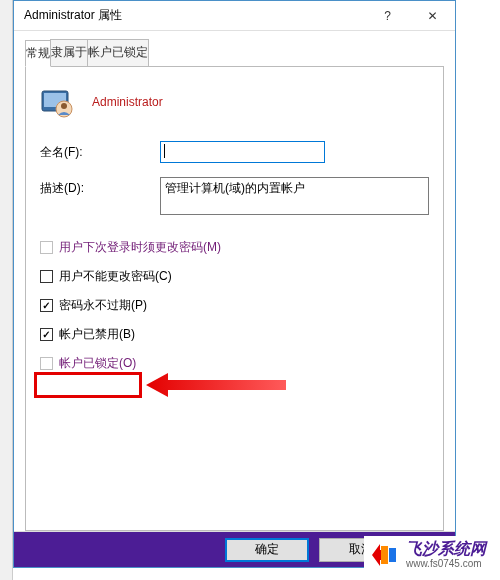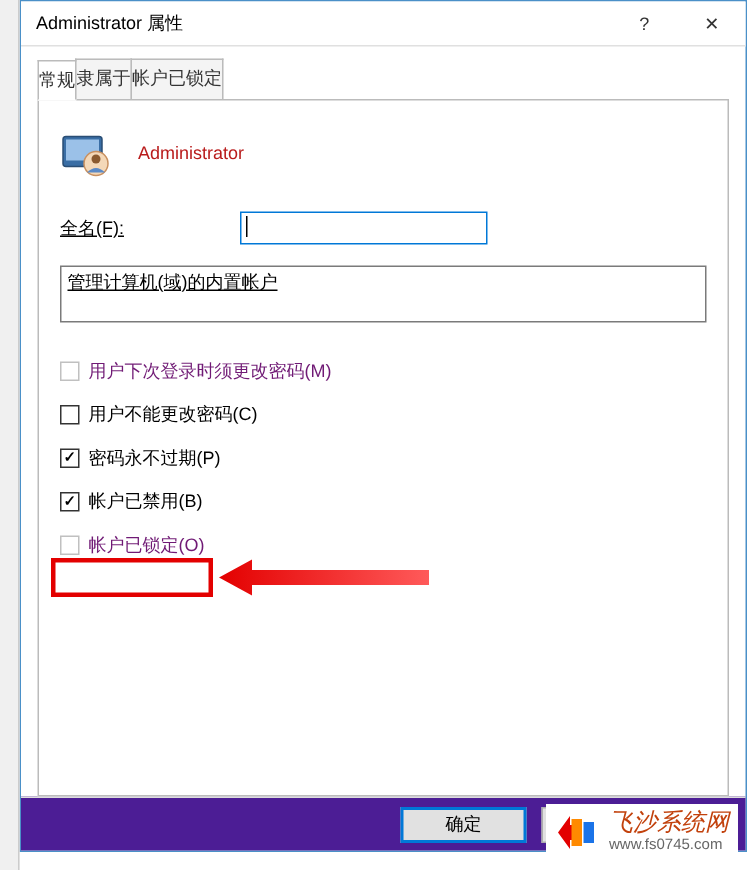--- a/index.html
+++ b/index.html
@@ -16,21 +16,21 @@
       position: absolute;
       left: 0; top: 0;
       width: 13px; height: 580px;
       background: #f0f0f0;
       border-right: 1px solid #ccc;
       z-index: 1;
     }
     .dialog {
       position: absolute;
       left: 13px; top: 0;
-      width: 485px;
+      width: 443px;
       height: 568px;
       background: #fff;
       border: 1px solid #4a90c8;
       display: flex;
       flex-direction: column;
     }
     .titlebar {
       height: 30px;
       background: #fff;
       display: flex;
@@ -85,21 +85,20 @@
       margin-bottom: 22px;
     }
     .user-icon {
       width: 34px; height: 34px;
     }
     .user-name { font-size: 12px; color: #b91c1c; }
     .form-row {
       display: flex;
       align-items: flex-start;
       margin-bottom: 14px;
-      text-decoration: underline;
     }
     .form-label {
       width: 120px;
       font-size: 12px;
       color: #000;
       padding-top: 3px;
     }
     .text-input {
       flex: 1;
       height: 22px;
@@ -176,21 +175,21 @@
       right: 8px; bottom: 6px;
       display: flex;
       align-items: center;
       gap: 6px;
       z-index: 50;
       background: #fff;
       padding: 4px 6px;
     }
     .wm-logo { width: 30px; height: 30px; }
     .wm-text { display: flex; flex-direction: column; line-height: 1.15; }
-    .wm-title { font-size: 16px; font-weight: normal; font-style: italic; color: #c2410c; }
+    .wm-title { font-size: 16px; font-weight: bold; font-style: italic; color: #4c1d95; }
     .wm-url { font-size: 10px; color: #666; }
     .caret {
       position: absolute;
       width: 1px; height: 14px;
       background: #000;
       left: 4px; top: 3px;
     }
     .input-wrap { position: relative; flex: 1; }
   </style>
 </head>
@@ -233,20 +232,21 @@
 
       <div class="form-row">
         <span class="form-label">全名(F):</span>
         <div class="input-wrap">
           <input class="text-input focused" value="" style="">
           <div class="caret"></div>
         </div>
       </div>
 
       <div class="form-row">
+        <span class="form-label">描述(D):</span>
         <textarea class="textarea-input" style="">管理计算机(域)的内置帐户</textarea>
       </div>
 
       <div style="height:10px"></div>
 
       <div class="checkbox-row disabled">
         <span class="cb"></span>
         <span>用户下次登录时须更改密码(M)</span>
       </div>
 

